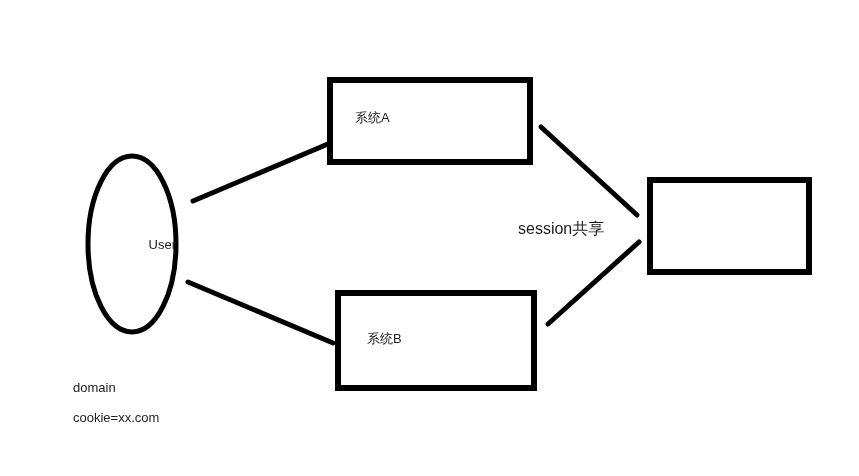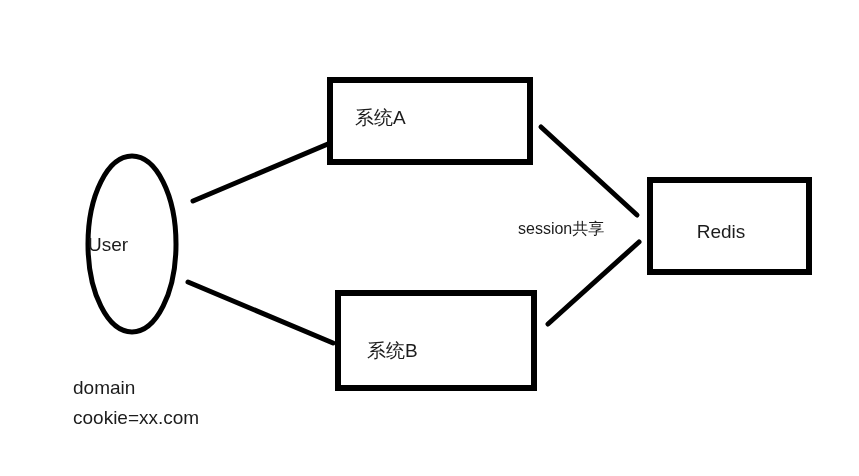--- a/index.html
+++ b/index.html
@@ -11,28 +11,28 @@
   }
   #diagram-canvas {
     position: relative;
     width: 859px; height: 476px;
     background: #ffffff;
   }
   #shape-layer { position: absolute; top: 0; left: 0; }
   .lbl {
     position: absolute;
     color: #1c1c1c;
-    font-size: 19px;
+    font-size: 13px;
     line-height: 22px;
     white-space: nowrap;
   }
   .node-label-row { display: flex; align-items: center; }
-  #user-label    { left: 88px;  top: 234px; width: 88px;  text-align: left; }
+  #user-label    { left: 88px;  top: 234px; width: 88px;  text-align: right; }
   #system-a-labels { left: 355px; top: 107px; gap: 21px; }
-  #system-b-labels { left: 367px; top: 340px; gap: 20px; }
+  #system-b-labels { left: 367px; top: 328px; gap: 20px; }
   #redis-label   { left: 647px; top: 221px; width: 148px; text-align: center; }
   #session-share-label { left: 518px; top: 218px; font-size: 16px; }
   #cookie-label        { left: 73px;  top: 377px; }
   #cookie-domain-label { left: 73px;  top: 407px; }
 </style>
 </head>
 <body>
 
 <div id="diagram-canvas">
 
@@ -52,21 +52,20 @@
   <div class="lbl" id="user-label">User</div>
 
   <div class="lbl node-label-row" id="system-a-labels">
     <span>系统A</span>
   </div>
 
   <div class="lbl node-label-row" id="system-b-labels">
     <span>系统B</span>
   </div>
 
-  <div class="lbl" id="redis-label">Redis</div>
 
   <div class="lbl" id="session-share-label">session共享</div>
 
   <div class="lbl" id="cookie-label">domain</div>
 
   <div class="lbl" id="cookie-domain-label">cookie=xx.com</div>
 
 </div>
 
 </body></html>

